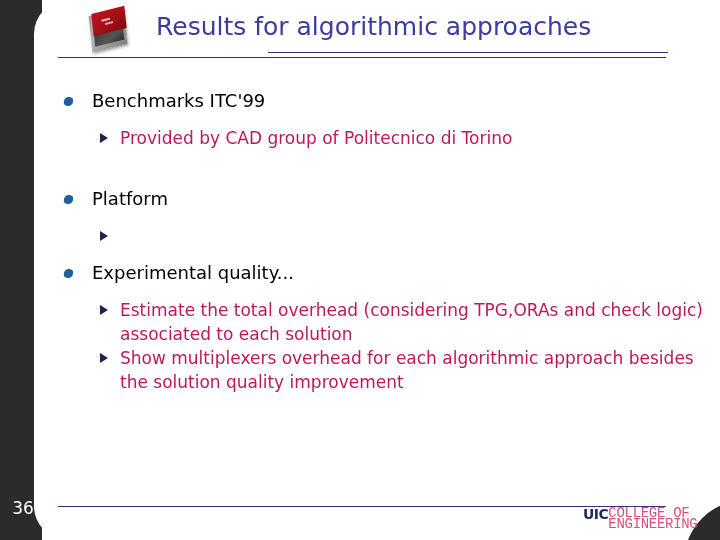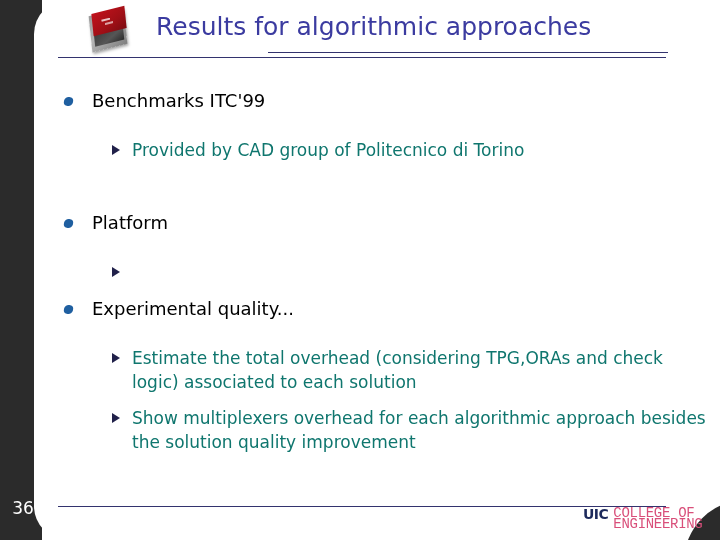--- a/index.html
+++ b/index.html
@@ -165,22 +165,22 @@
     width: 9px;
     height: 9px;
     background: #1f5fa0;
     border-radius: 50% 40% 50% 40%;
     transform: rotate(12deg);
   }
 
   .lvl2 {
     position: relative;
     padding-left: 78px;
-    margin: 12px;
-    color: #0f766e;
+    margin: 0;
+    color: #be185d;
     font-size: 17px;
     line-height: 24px;
     font-family: "DejaVu Sans", sans-serif;
   }
   .lvl2 .tri {
     position: absolute;
     left: 58px;
     top: 7px;
     width: 0;
     height: 0;
@@ -202,21 +202,20 @@
     background: #33336e;
     z-index: 5;
   }
   .uic-logo {
     position: absolute;
     left: 583px;
     top: 508px;
     z-index: 6;
     display: flex;
     align-items: flex-start;
-    gap: 5px;
   }
   .uic-mark {
     color: #1d2a5c;
     font-size: 14px;
     font-weight: bold;
     letter-spacing: -0.5px;
     font-family: "DejaVu Sans", sans-serif;
     line-height: 13px;
   }
   .uic-words {

